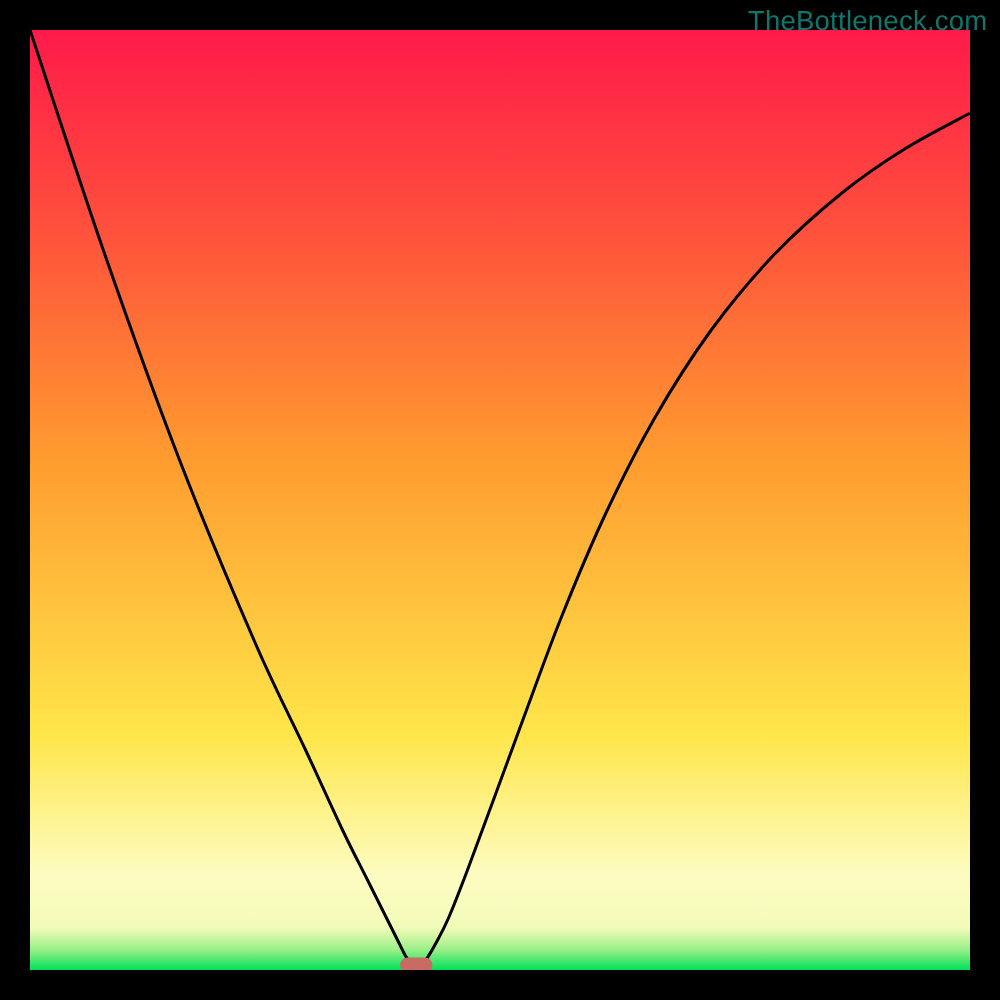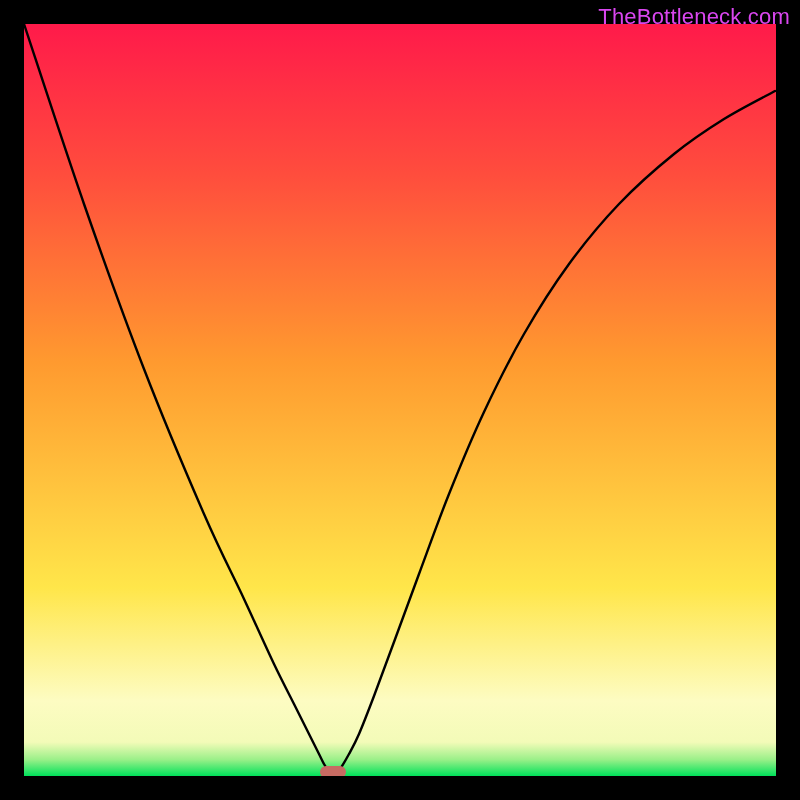--- a/index.html
+++ b/index.html
@@ -24,21 +24,21 @@
     left: 24px;
     top: 24px;
     width: 752px;
     height: 752px;
     overflow: hidden;
   }
   .watermark {
     position: absolute;
     top: 4px;
     right: 10px;
-    color: #d946ef;
+    color: #0f766e;
     font-size: 22px;
     font-weight: 500;
     letter-spacing: 0.2px;
     z-index: 10;
   }
   svg {
     position: absolute;
     left: 0;
     top: 0;
   }

